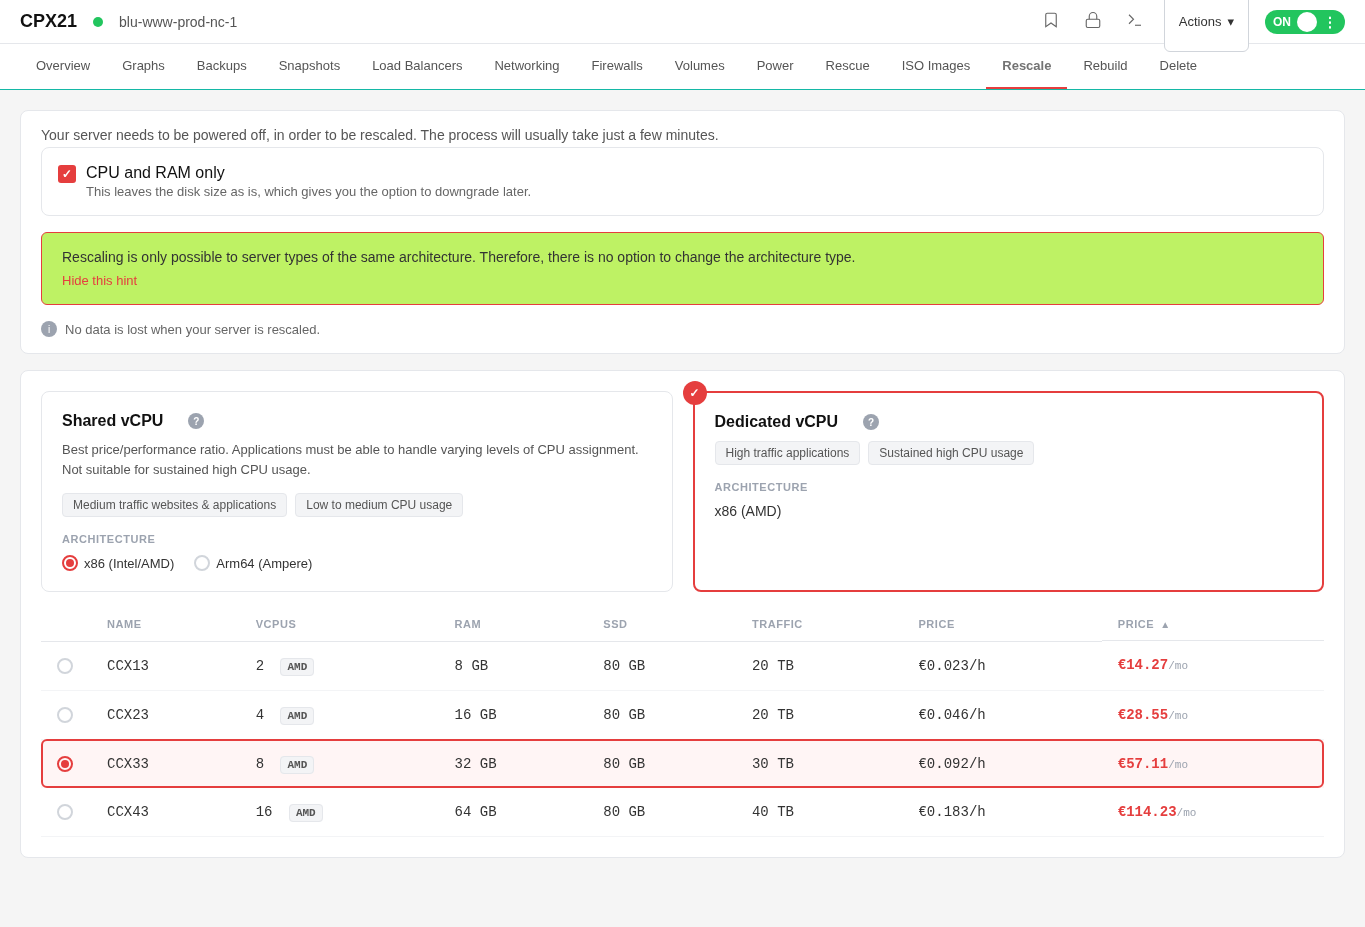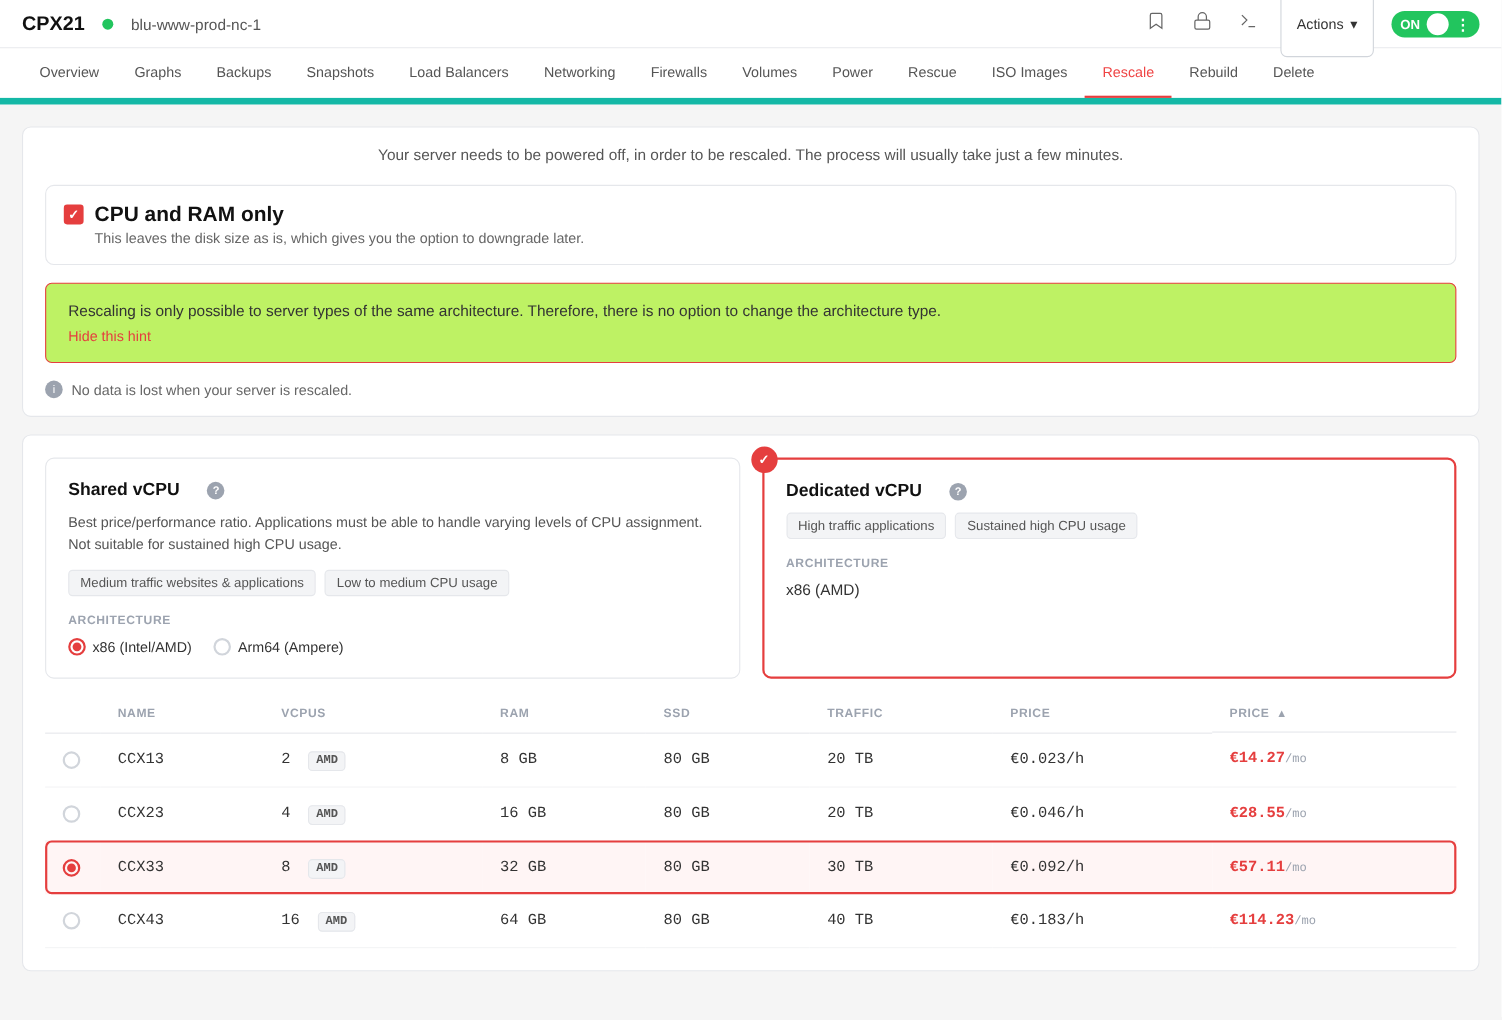--- a/index.html
+++ b/index.html
@@ -11,34 +11,34 @@
     .server-status-dot { width: 10px; height: 10px; border-radius: 50%; background: #22c55e; }
     .server-name { font-size: 14px; color: #555; font-weight: 500; }
     .header-spacer { flex: 1; }
     .header-icons { display: flex; align-items: center; gap: 16px; }
     .header-icon-btn { background: none; border: none; cursor: pointer; color: #666; font-size: 16px; padding: 4px; }
     .actions-btn { display: flex; align-items: center; gap: 6px; padding: 22px 14px; border: 1px solid #d1d5db; border-radius: 6px; background: #fff; cursor: pointer; font-size: 13px; color: #333; }
     .toggle-switch { display: flex; align-items: center; background: #22c55e; border-radius: 20px; padding: 2px 8px; gap: 6px; color: #fff; font-size: 12px; font-weight: 700; }
     .toggle-knob { width: 20px; height: 20px; background: #fff; border-radius: 50%; }
 
     
-    .nav-tabs { display: flex; gap: 0; padding: 0 20px; background: #fff; border-bottom: 6px solid #14b8a6; overflow-x: auto; }
+    .nav-tabs { display: flex; gap: 0; padding: 0 20px; background: #fff; border-bottom: 1px solid #14b8a6; overflow-x: auto; }
     .nav-tab { padding: 14px 16px; font-size: 13px; color: #555; cursor: pointer; border-bottom: 2px solid transparent; white-space: nowrap; text-decoration: none; }
-    .nav-tab.active { color: #ef4444; border-bottom-color: #e53e3e; font-weight: 400; }
+    .nav-tab.active { color: #737373; border-bottom-color: #e53e3e; font-weight: 700; }
 
     
     .main { padding: 20px; max-width: 1365px; }
     .info-text { color: #555; font-size: 14px; }
 
     
     .checkbox-section { background: #fff; border: 1px solid #e5e7eb; border-radius: 8px; padding: 16px 20px; margin-bottom: 16px; }
     .checkbox-row { display: flex; align-items: flex-start; gap: 10px; }
     .checkbox-checked { width: 18px; height: 18px; background: #e53e3e; border-radius: 3px; display: flex; align-items: center; justify-content: center; flex-shrink: 0; margin-top: 1px; }
     .checkbox-checked::after { content: '✓'; color: #fff; font-size: 12px; font-weight: bold; }
-    .checkbox-label { font-weight: 700; font-size: 19px; color: #111; }
+    .checkbox-label { font-weight: 400; font-size: 16px; color: #111; }
     .checkbox-desc { font-size: 13px; color: #666; margin-top: 2px; }
 
     
     .warning-box { border: 1px solid #e53e3e; border-radius: 6px; padding: 16px 20px; margin: 16px 0; background: #bef264; }
     .warning-text { font-size: 14px; color: #333; }
     .hide-hint-link { color: #e53e3e; font-size: 13px; cursor: pointer; margin-top: 8px; display: inline-block; }
 
     
     .notice-row { display: flex; align-items: center; gap: 8px; color: #666; font-size: 13px; margin-top: 12px; }
     .notice-icon { width: 16px; height: 16px; border-radius: 50%; background: #9ca3af; color: #fff; font-size: 10px; display: flex; align-items: center; justify-content: center; flex-shrink: 0; }
@@ -134,21 +134,21 @@
   <a class="nav-tab">ISO Images</a>
   <a class="nav-tab active">Rescale</a>
   <a class="nav-tab">Rebuild</a>
   <a class="nav-tab">Delete</a>
 </div>
 
 <div class="main">
 
   <div class="top-content">
 
-    <div class="info-text" style="margin-bottom:20px;text-align:center;">Your server needs to be powered off, in order to be rescaled. The process will usually take just a few minutes.</div>
+    <div class="info-text" style="margin-bottom:4px;">Your server needs to be powered off, in order to be rescaled. The process will usually take just a few minutes.</div>
 
     <div class="checkbox-section" style="padding:16px;border:1px solid #e5e7eb;border-radius:8px;margin-bottom:16px;">
       <div class="checkbox-row">
         <div class="checkbox-checked"></div>
         <div>
           <div class="checkbox-label">CPU and RAM only</div>
           <div class="checkbox-desc">This leaves the disk size as is, which gives you the option to downgrade later.</div>
         </div>
       </div>
     </div>

